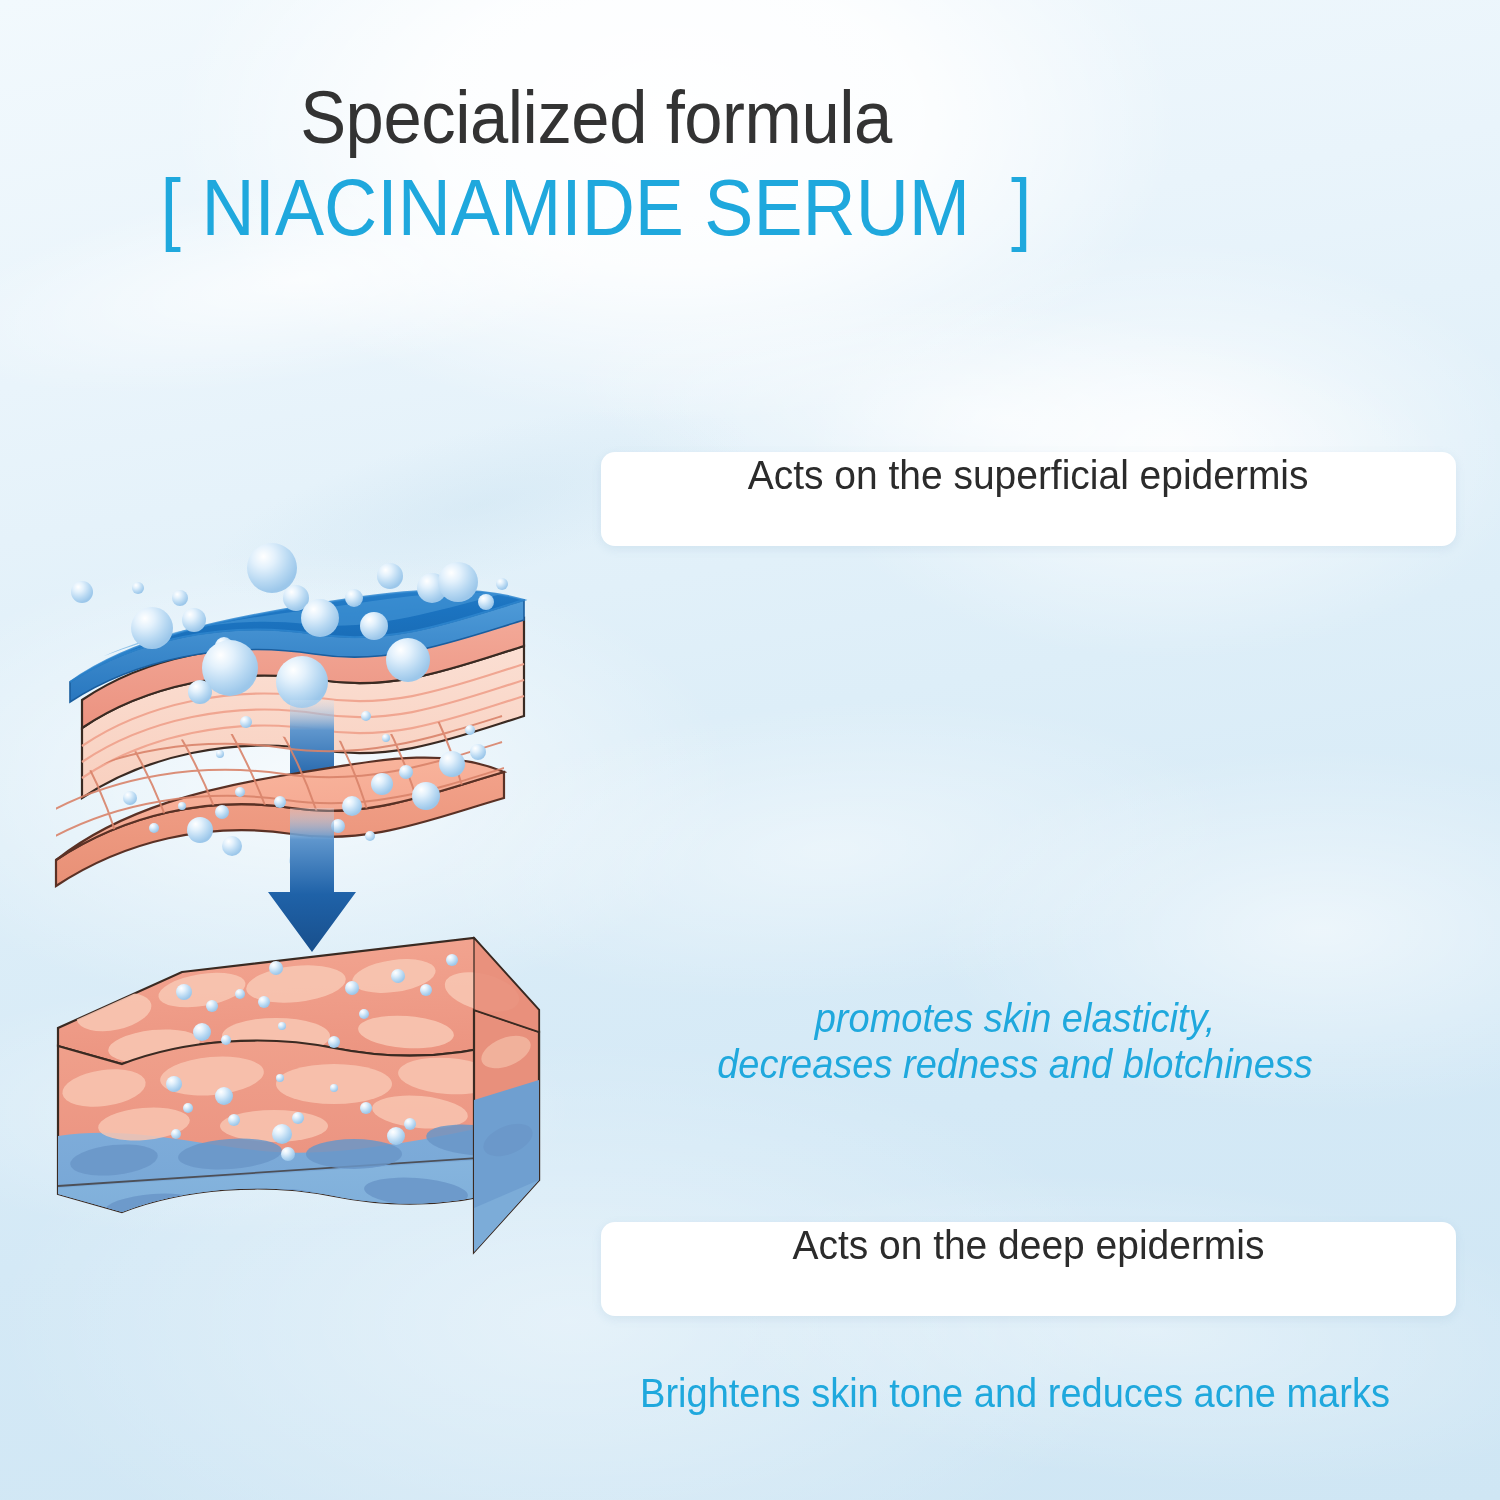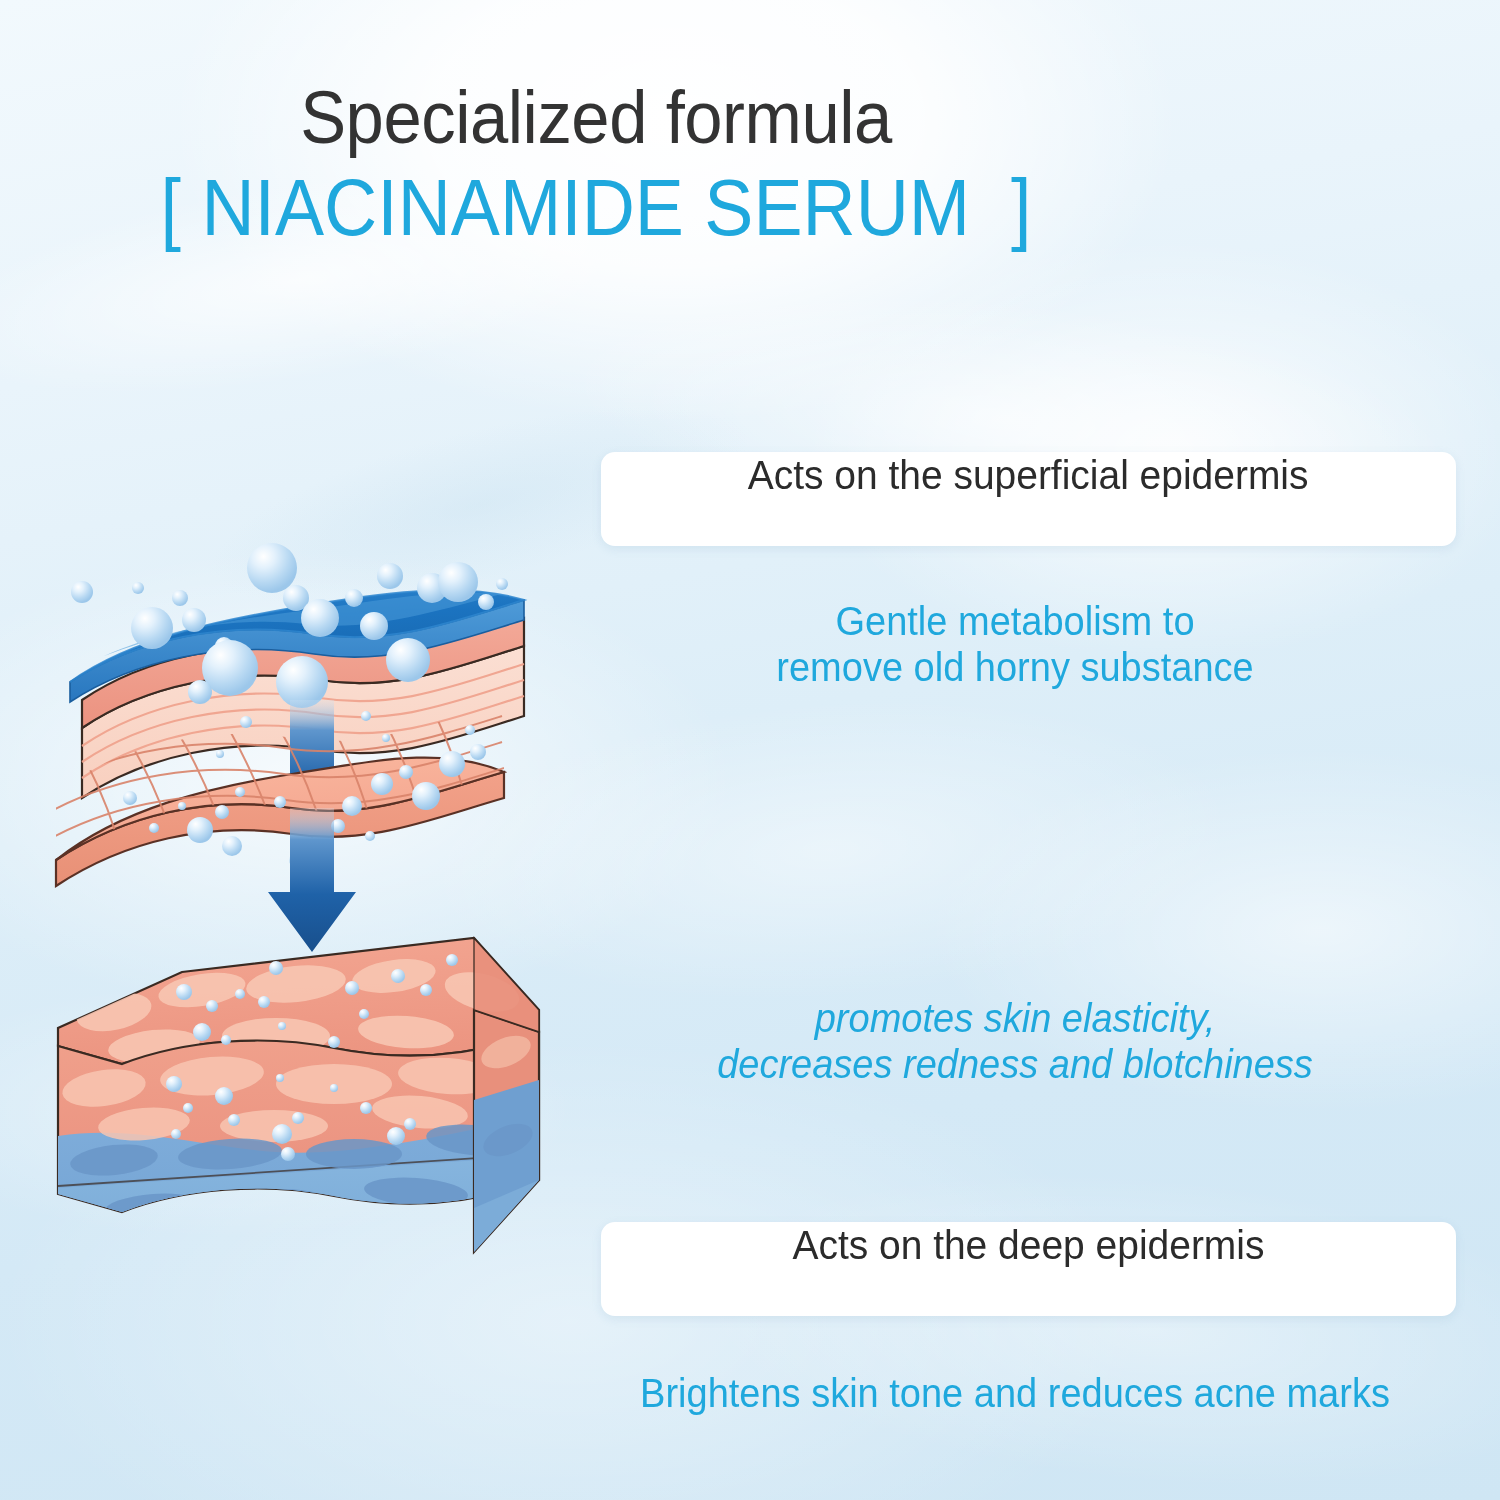--- a/index.html
+++ b/index.html
@@ -355,24 +355,20 @@
         <circle cx="332" cy="568" r="6" fill="url(#gBub)"></circle>
         <circle cx="362" cy="596" r="9" fill="url(#gBub)"></circle>
         <circle cx="376" cy="584" r="6" fill="url(#gBub)"></circle>
       </g>
     </svg>
   </div>
 
   <div class="panel" id="panel-1">
     <div class="panel-text">Acts on the superficial epidermis</div>
   </div>
-  <div class="caption" id="caption-1">
-    <span>Gentle metabolism to</span>
-    <span>remove old horny substance</span>
-  </div>
 
   <div class="caption" id="caption-2">
     <span>promotes skin elasticity,</span>
     <span>decreases redness and blotchiness</span>
   </div>
 
   <div class="panel" id="panel-3">
     <div class="panel-text">Acts on the deep epidermis</div>
   </div>
   <div class="caption" id="caption-3">

